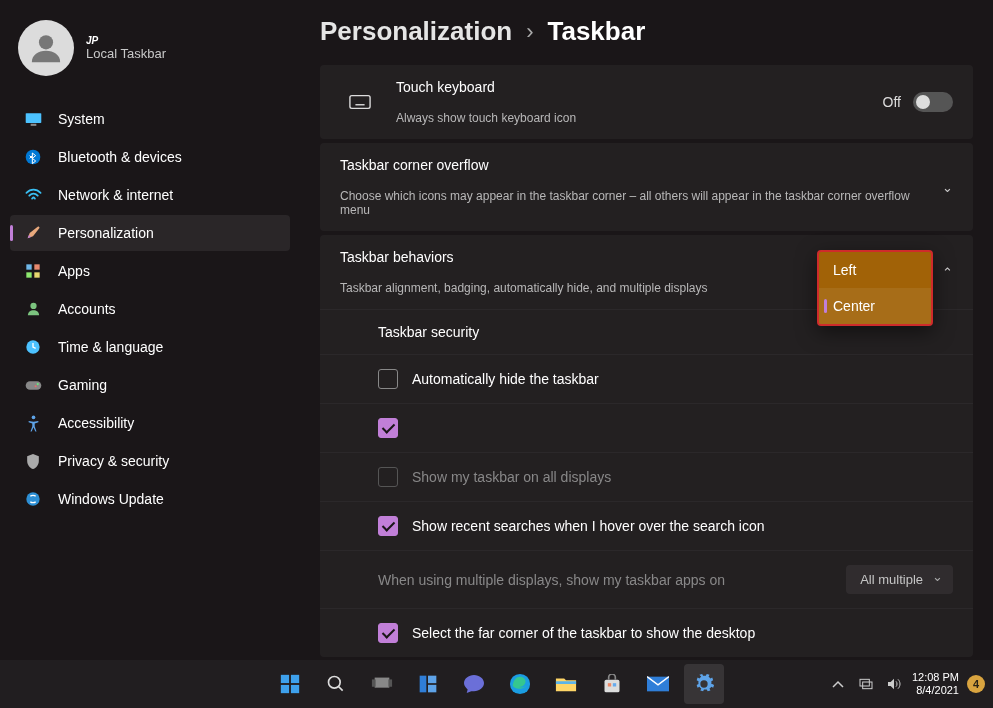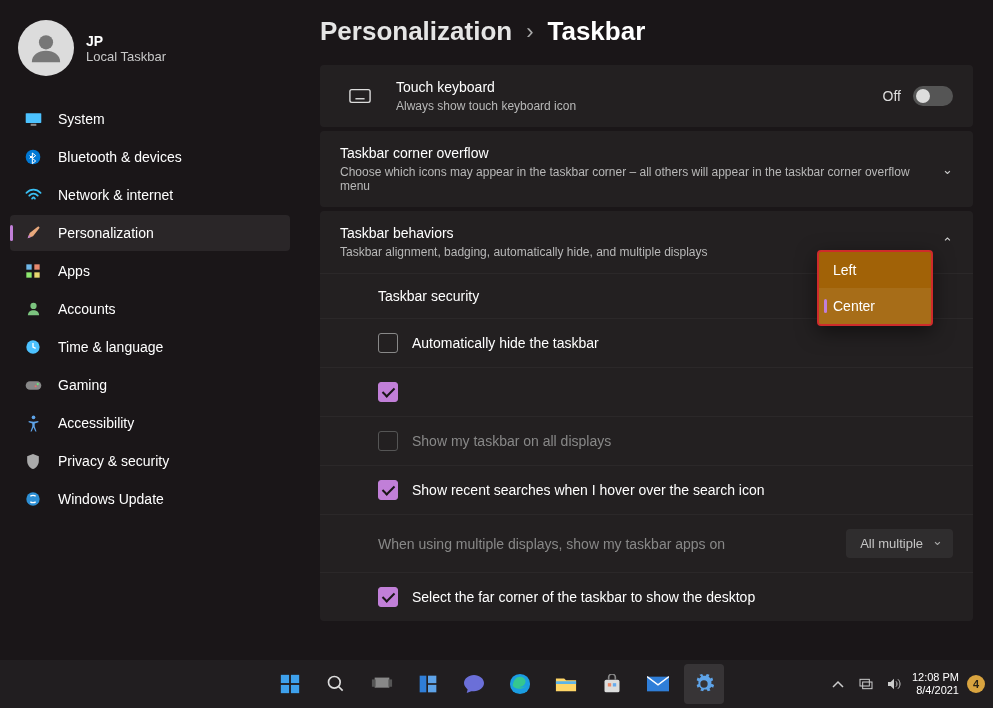--- a/index.html
+++ b/index.html
@@ -2,42 +2,42 @@
 <html><head>
 <meta charset="utf-8">
 <style>
 * { box-sizing: border-box; margin: 0; padding: 0; font-family: 'Segoe UI', sans-serif; }
 body { width: 993px; height: 708px; background: #1a1618; color: #fff; overflow: hidden; position: relative; }
 .app { display: flex; height: 660px; }
 .sidebar { width: 300px; padding: 15px 10px; }
 .profile { display: flex; align-items: center; gap: 12px; padding: 5px 8px 25px 8px; }
 .avatar { width: 56px; height: 56px; border-radius: 50%; background: #dcdcdc; display: flex; align-items: center; justify-content: center; }
 .avatar svg { width: 34px; height: 34px; fill: #777; }
-.profile-text .name { font-size: 14px; font-weight: 600; }
+.profile-text .name { font-size: 10px; font-weight: 600; font-style: italic; }
 .profile-text .type { font-size: 13px; color: #c8c8c8; }
 .search { position: relative; margin: 0 8px 24px 8px; }
 .search input { width: 100%; background: #2d2a2c; border: none; border-bottom: 1px solid #666; padding: 10px 34px 10px 12px; color: #fff; font-size: 14px; border-radius: 4px 4px 0 0; }
 .search input::placeholder { color: #ccc; }
 .search .icon { position: absolute; right: 12px; top: 50%; transform: translateY(-50%); }
 .nav { display: flex; flex-direction: column; }
 .nav-item { display: flex; align-items: center; gap: 16px; padding: 9px 10px 9px 14px; border-radius: 4px; cursor: pointer; position: relative; font-size: 14px; margin-bottom: 2px; }
 .nav-item.active { background: rgba(255,255,255,0.07); }
 .nav-item.active::before { content:""; position:absolute; left:0; top:10px; bottom:10px; width:3px; background:#c17fd8; border-radius:2px; }
 .nav-ico { width: 18px; height: 18px; display: flex; align-items: center; justify-content: center; flex-shrink: 0; }
 .main { flex: 1; padding: 16px 20px 0 20px; overflow-y: auto; }
 .breadcrumb { display: flex; align-items: center; gap: 14px; margin-bottom: 18px; font-size: 26px; }
 .breadcrumb .parent { color: #e5e5e5; font-weight: 600; }
 .breadcrumb .sep { color: #aaa; font-size: 22px; }
 .breadcrumb .current { font-weight: 600; }
 .card { background: rgba(255,255,255,0.045); border-radius: 4px; margin-bottom: 4px; }
 .row { display: flex; align-items: center; padding: 14px 20px; gap: 16px; }
 .row .lead-ico { width: 40px; display:flex; justify-content:center; }
 .row .txtcol { flex:1; }
 .row .title { font-size: 14px; }
-.row .sub { font-size: 12px; color: #b8b8b8; margin-top:4px; }
+.row .sub { font-size: 12px; color: #b8b8b8; margin-top:16px; }
 .toggle { display:flex; align-items:center; gap:12px; font-size:14px; color:#ddd; }
 .switch { width:40px; height:20px; border-radius:10px; background:#555; position:relative; }
 .switch::after { content:""; position:absolute; left:3px; top:3px; width:14px; height:14px; border-radius:50%; background:#ddd; }
 .chev { color:#ccc; font-size:13px; }
 .sub-row { display:flex; align-items:center; padding: 14px 20px 14px 58px; gap: 14px; border-top:1px solid rgba(255,255,255,0.04); font-size:14px; }
 .sub-row.disabled { color: #888; }
 .chk { width:20px; height:20px; border-radius:3px; border:1.5px solid #888; flex-shrink:0; display:flex; align-items:center; justify-content:center; }
 .chk.checked { background:#c17fd8; border-color:#c17fd8; }
 .chk.checked::after { content:""; width:5px; height:10px; border:solid #1a1618; border-width:0 2px 2px 0; transform:rotate(45deg); margin-top:-3px; }
 .sub-row .lbl { flex:1; }

